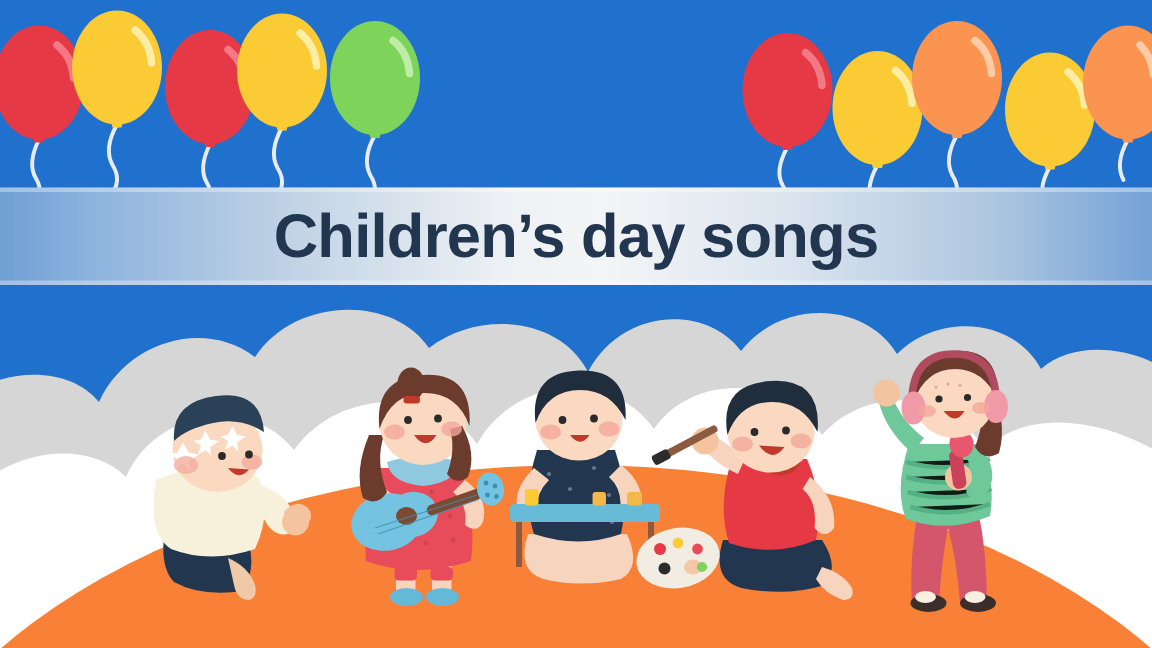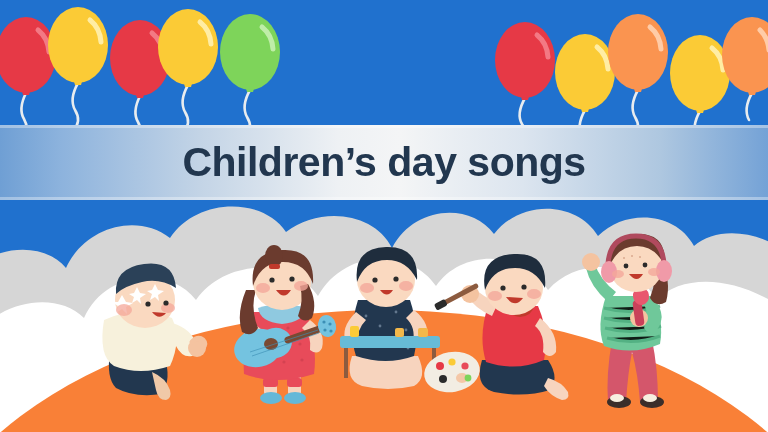--- a/index.html
+++ b/index.html
@@ -6,21 +6,21 @@
   #stage{
     position:relative;width:768px;height:432px;overflow:hidden;
     font-family:"Liberation Sans","DejaVu Sans",sans-serif;
     background:#2071CE;
   }
   .layer{position:absolute;inset:0;}
   svg{display:block;}
 
   
   #banner{
-    position:absolute;left:0;top:125px;width:768px;height:75px;
+    position:absolute;left:0;top:125px;width:768px;height:65px;
     background:linear-gradient(90deg,
        #6f9fd4 0%, #8db3dd 8%, #c3d4e6 26%, #eef1f4 44%,
        #f4f5f6 52%, #dce5ef 68%, #aec7e0 86%, #74a2d6 100%);
     display:flex;align-items:center;justify-content:center;
     box-shadow:0 0 0 0 rgba(0,0,0,0);
   }
   #banner::before,#banner::after{
     content:"";position:absolute;left:0;width:100%;height:3px;
     background:rgba(255,255,255,.35);
   }

